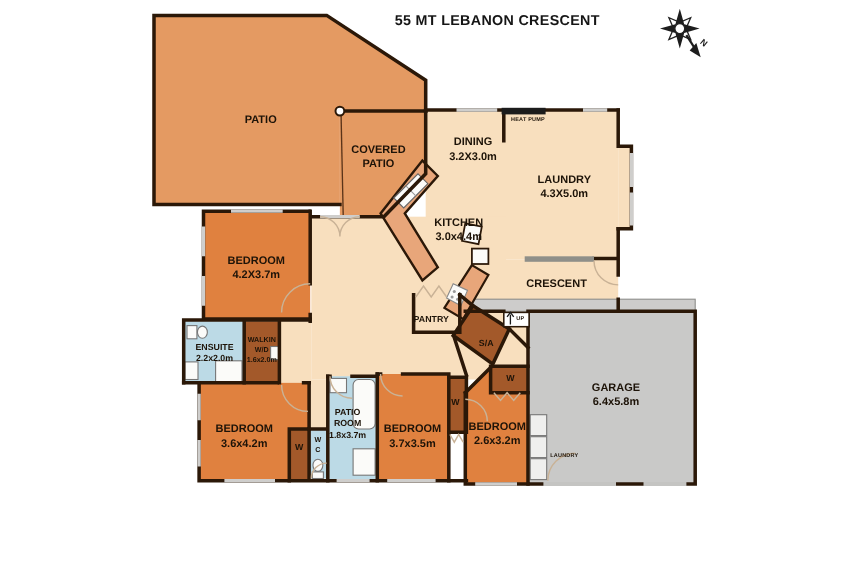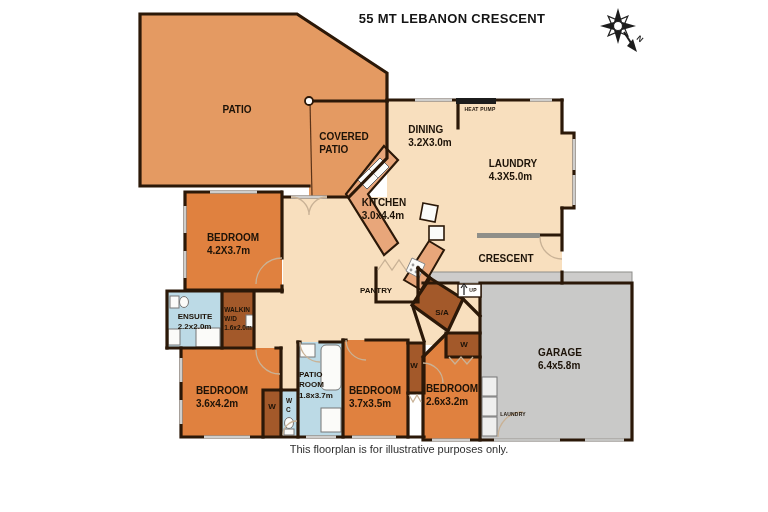--- a/index.html
+++ b/index.html
@@ -1,19 +1,19 @@
 <!DOCTYPE html>
 <html><head>
 <meta charset="utf-8">
 <style>
   html,body{margin:0;padding:0;background:#ffffff;}
   .stage{position:relative;width:768px;height:512px;background:#ffffff;overflow:hidden;
          font-family:"Liberation Sans", sans-serif;}
   .plan-svg{position:absolute;left:0;top:0;width:768px;height:512px;}
-  .lbl{position:absolute;transform:translate(-50%,-50%);text-align:left;color:#1d1308;
+  .lbl{position:absolute;transform:translate(-50%,-50%);text-align:center;color:#1d1308;
        font-weight:bold;white-space:nowrap;z-index:5;}
   .lbl span{display:block;}
   .t-title{font-size:13px;letter-spacing:.3px;color:#151515;}
   .t-main{font-size:10px;line-height:1.3;}
   .t-sm{font-size:8px;line-height:1.3;}
   .t-xs{font-size:6.5px;line-height:1.35;}
   .t-tiny{font-size:5px;line-height:1.2;letter-spacing:.2px;}
   .t-note{font-size:11px;font-weight:normal;color:#2e2e2e;}
 </style>
 </head>
@@ -175,29 +175,29 @@
   <div class="lbl t-main" style="left:430px;top:136px">
     <span>DINING</span>
     <span>3.2X3.0m</span>
   </div>
 
   <div class="lbl t-main" style="left:513px;top:170px">
     <span>LAUNDRY</span>
     <span>4.3X5.0m</span>
   </div>
 
-  <div class="lbl t-main" style="left:384px;top:209px">
+  <div class="lbl t-main" style="left:417px;top:209px">
     <span>KITCHEN</span>
     <span>3.0x4.4m</span>
   </div>
 
 
   <div class="lbl t-main" style="left:506px;top:258px">CRESCENT</div>
 
-  <div class="lbl t-sm" style="left:376px;top:291px">PANTRY</div>
+  <div class="lbl t-sm" style="left:392px;top:291px">PANTRY</div>
 
   <div class="lbl t-main" style="left:233px;top:244px">
     <span>BEDROOM</span>
     <span>4.2X3.7m</span>
   </div>
 
   <div class="lbl t-sm" style="left:195px;top:322px">
     <span>ENSUITE</span>
     <span>2.2x2.0m</span>
   </div>
@@ -246,15 +246,14 @@
     <span>GARAGE</span>
     <span>6.4x5.8m</span>
   </div>
 
   <div class="lbl t-tiny" style="left:513px;top:414px">LAUNDRY</div>
 
   <div class="lbl t-tiny" style="left:480px;top:109px">HEAT PUMP</div>
 
   <div class="lbl t-tiny" style="left:473px;top:290px">UP</div>
 
-  <div class="lbl t-note" style="left:399px;top:449px">This floorplan is for illustrative purposes only.</div>
 
 </div>
 
 </body></html>

